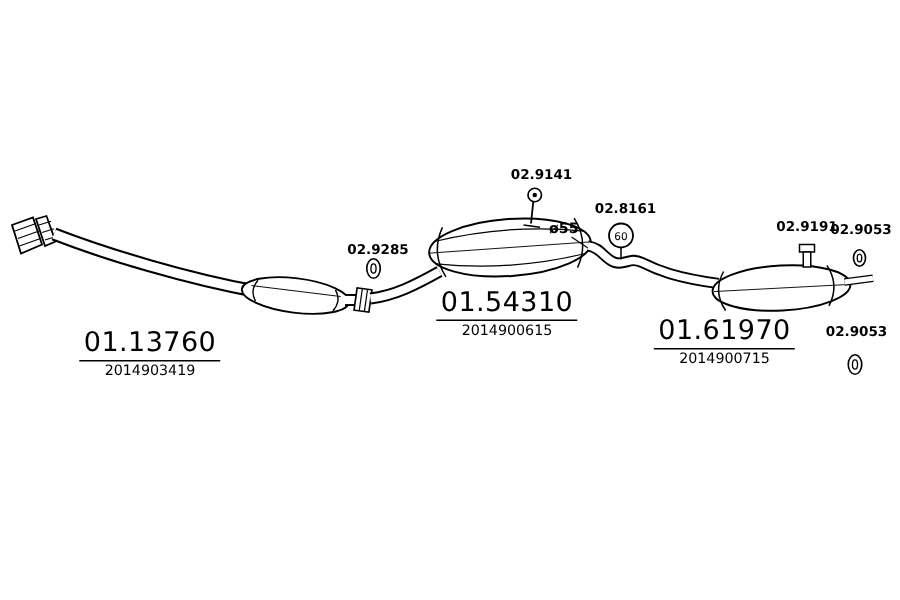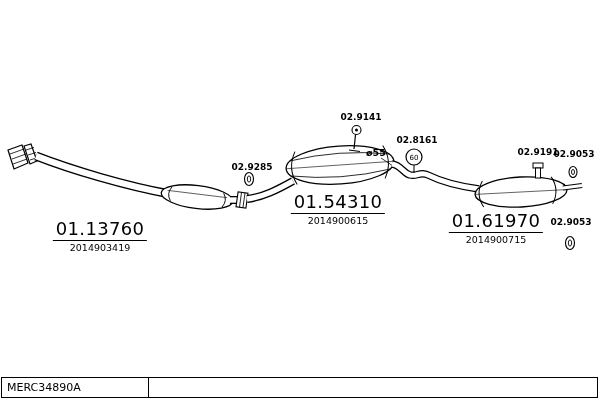--- a/index.html
+++ b/index.html
@@ -134,37 +134,33 @@
   <div class="part-label" style="left:100px; top:218px;">
     <div class="pn">01.13760</div>
     <div class="ref">2014903419</div>
   </div>
 
   <div class="part-label" style="left:338px; top:191px;">
     <div class="pn">01.54310</div>
     <div class="ref">2014900615</div>
   </div>
 
-  <div class="part-label" style="left:496px; top:210px;">
+  <div class="part-label" style="left:483px; top:210px;">
     <div class="pn">01.61970</div>
     <div class="ref">2014900715</div>
   </div>
 
   <div class="fit-label" style="left:252px; top:162px;">02.9285</div>
 
   <div class="fit-label" style="left:361px; top:112px;">02.9141</div>
 
   <div class="fit-label" style="left:417px; top:135px;">02.8161</div>
 
   <div class="fit-label" style="left:538px; top:147px;">02.9191</div>
 
   <div class="fit-label" style="left:574px; top:149px;">02.9053</div>
 
   <div class="fit-label" style="left:571px; top:217px;">02.9053</div>
 
   <div class="anno" style="left:366px; top:147px;">ø55</div>
 
-  <div class="footer">
-    <div class="cell-left">MERC34890A</div>
-    <div class="cell-right"></div>
-  </div>
 
 </div>
 
 </body></html>

